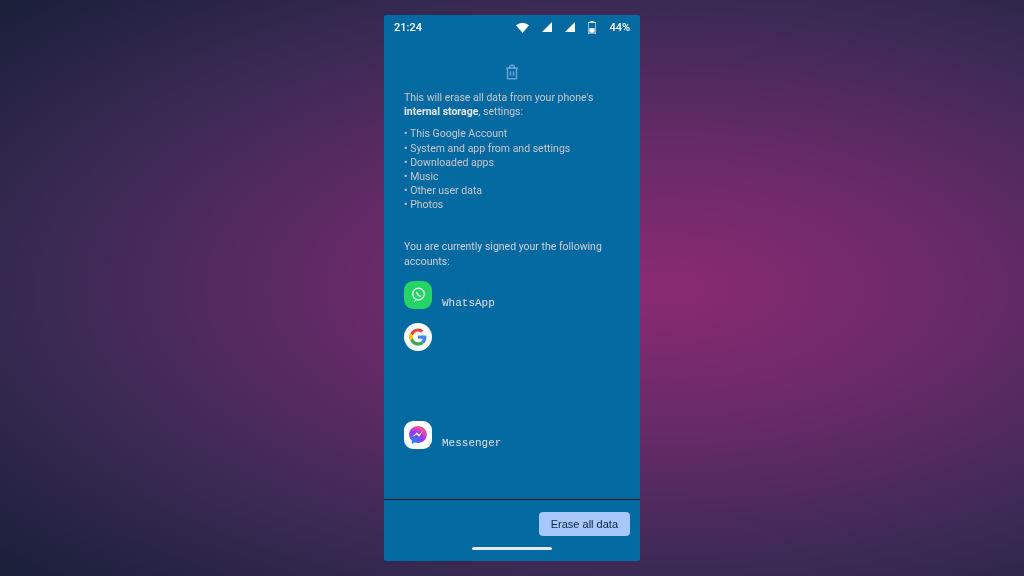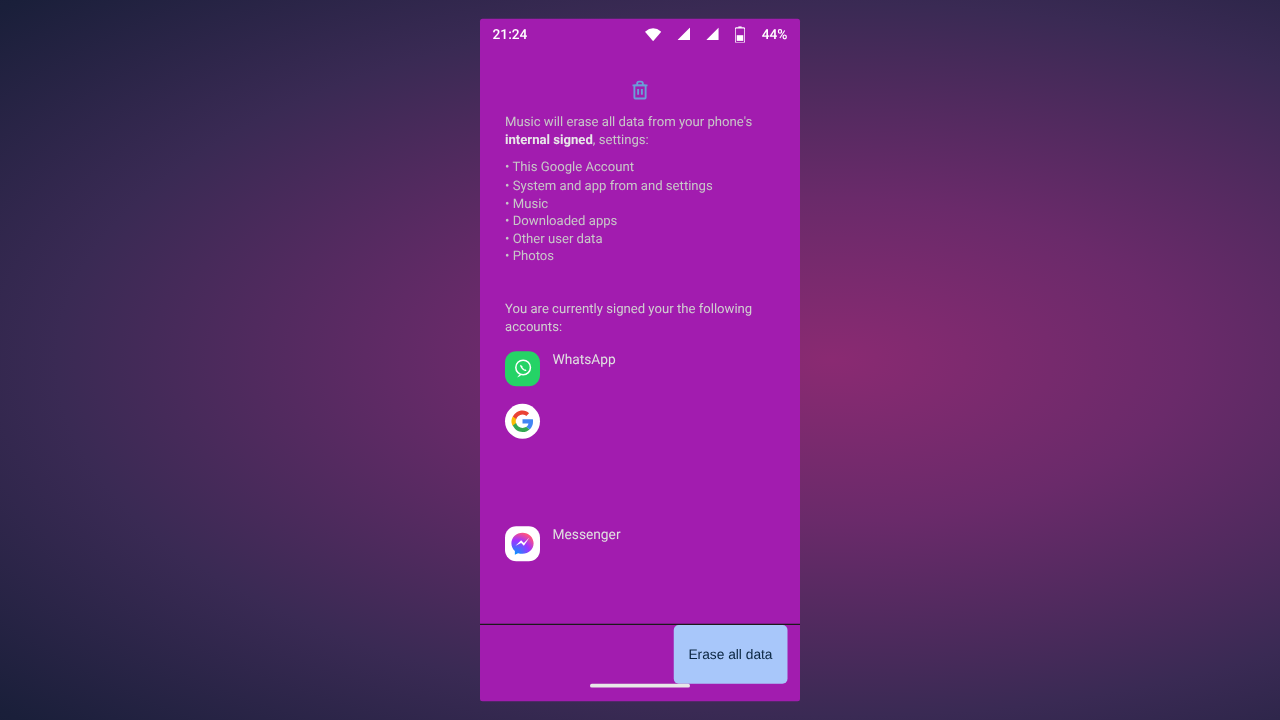--- a/index.html
+++ b/index.html
@@ -4,48 +4,48 @@
 <style>
   * { margin: 0; padding: 0; box-sizing: border-box; }
   html, body { width: 1024px; height: 576px; overflow: hidden; }
   body {
     font-family: -apple-system, BlinkMacSystemFont, "Segoe UI", Roboto, sans-serif;
     background: radial-gradient(ellipse 110% 90% at 65% 50%, #8a2a72 0%, #6a2a6a 25%, #3a2a54 55%, #1a1f3a 80%, #121a30 100%);
     display: flex; align-items: center; justify-content: center;
   }
   .phone {
     width: 256px; height: 546px;
-    background: #a21caf; color: #e8e8e8;
+    background: #0369a1; color: #e8e8e8;
     display: flex; flex-direction: column;
     position: relative; overflow: hidden;
     border-radius: 2px;
   }
   .statusbar {
     height: 24px; display: flex; align-items: center; justify-content: space-between;
     padding: 0 10px; font-size: 11px; font-weight: 500; color: #fff;
   }
   .status-right { display: flex; align-items: center; gap: 13px; }
   .status-right svg { display: block; }
   .content { flex: 1; overflow: hidden; padding: 0 14px; }
   .trash-row { display: flex; justify-content: center; padding: 24px 0 10px; }
   .title { font-size: 17.5px; font-weight: 400; color: #fff; margin-bottom: 4px; letter-spacing: .2px; }
   .body { font-size: 10.5px; color: #c8c8c8; line-height: 1.35; padding-left: 6px; }
   .body strong { color: #e8e8e8; }
   .bullets { margin-top: 8px; padding-left: 6px; font-size: 10.5px; color: #c8c8c8; line-height: 1.35; }
   .bullets div::before { content: "• "; }
   .accounts-heading { margin-top: 28px; font-size: 10.5px; color: #d0d0d0; padding-left: 6px; line-height: 1.35; }
   .account-list { margin-top: 12px; display: flex; flex-direction: column; gap: 14px; padding-left: 6px; }
-  .account-row { display: flex; align-items: flex-start; gap: 10px; }
+  .account-row { display: flex; align-items: flex-end; gap: 10px; font-family: Liberation Mono, monospace; }
   .account-icon { width: 28px; height: 28px; border-radius: 8px; display:flex; align-items:center; justify-content:center; flex-shrink:0; }
   .account-icon.round { border-radius: 50%; }
   .account-label { font-size: 11px; color: #e0e0e0; }
   .gap-big { height: 42px; }
   .footer {
     height: 48px; border-top: 1px solid #1a1a1a;
-    display: flex; justify-content: flex-end;
+    display: flex; align-items: center; justify-content: flex-end;
     padding: 0 10px 0 10px;
   }
   .erase-btn {
     background: #a8c7fa; color: #0a2540;
     font-size: 11px; font-weight: 500;
     padding: 6px 12px; border: none; border-radius: 4px;
     cursor: pointer;
   }
   .navbar {
     height: 14px; display:flex; align-items:flex-start; justify-content:center;
@@ -84,28 +84,28 @@
       <svg width="18" height="18" viewBox="0 0 24 24" fill="none" stroke="#6aa0d8" stroke-width="2">
         <path d="M4 7h16"></path>
           <path d="M9 7V5a2 2 0 0 1 2-2h2a2 2 0 0 1 2 2v2"></path>
         <rect x="6" y="7" width="12" height="14" rx="1"></rect>
         <path d="M10 11v6M14 11v6"></path>
       </svg>
     </div>
 
 
     <p class="body">
-      <span>Music will erase all data from your phone's </span><strong>internal signed</strong><span>, settings:</span>
+      <span>This will erase all data from your phone's </span><strong>internal storage</strong><span>, settings:</span>
     </p>
 
     <div class="bullets" id="bullets">
         <div>This Google Account</div>
         <div>System and app from and settings</div>
+        <div>Downloaded apps</div>
         <div>Music</div>
-        <div>Downloaded apps</div>
         <div>Other user data</div>
         <div>Photos</div>
       </div>
 
     <p class="accounts-heading">You are currently signed your the following accounts:</p>
 
     <div class="account-list" id="account-list">
         <div class="account-row">
           <div class="account-icon" style="background:#25D366;border-radius:9px;">
       <svg width="17" height="17" viewBox="0 0 32 32">

